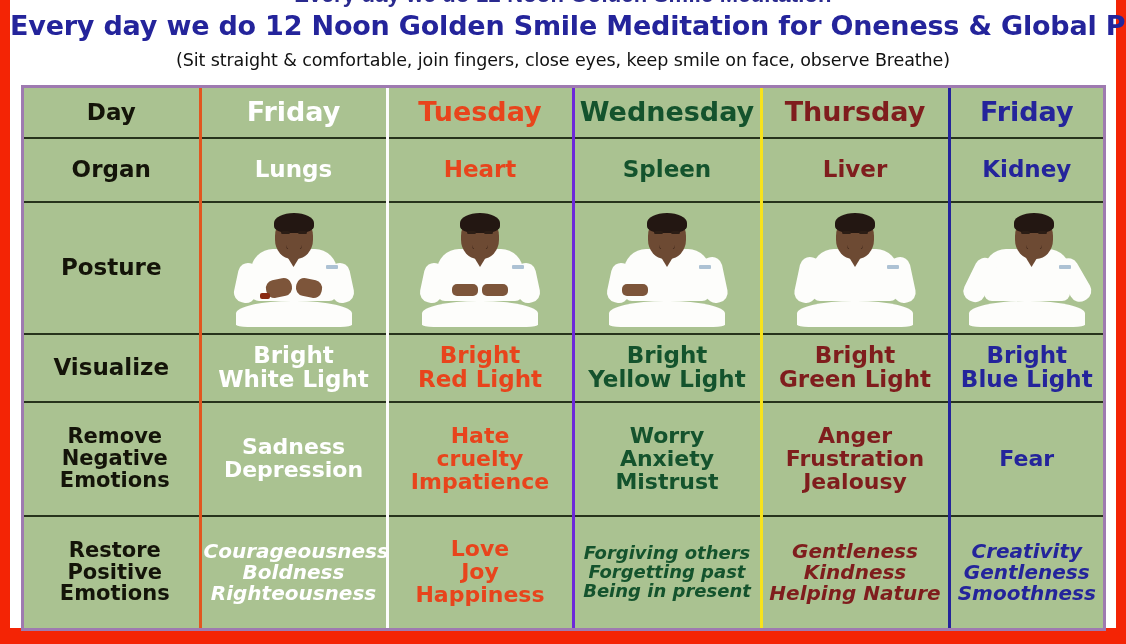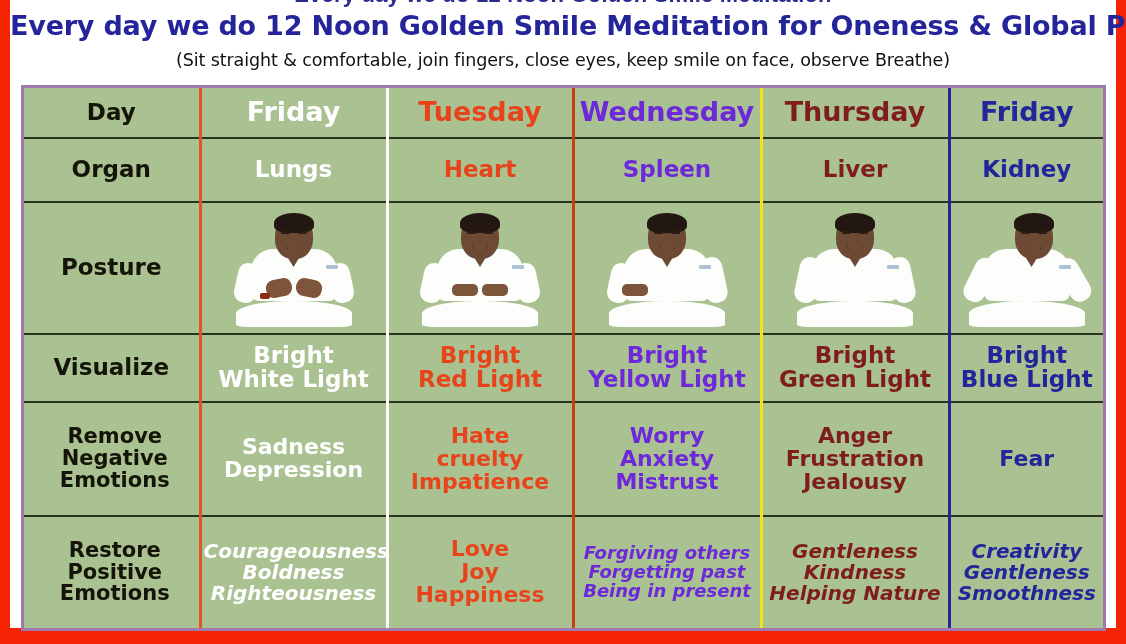--- a/index.html
+++ b/index.html
@@ -60,33 +60,33 @@
     font-weight:bold;
     line-height:1.04;
     overflow:hidden;
   }
   table.grid tr:first-child td{border-top:none;}
   table.grid tr:last-child td{border-bottom:none;}
 
   
   td.c0{border-right:3px solid #e2561f;}
   td.c1{border-right:3px solid #fdfdfd;}
-  td.c2{border-right:3px solid #c2410c;}
+  td.c2{border-right:3px solid #6d28d9;}
   td.c3{border-right:3px solid #f7e31b;}
   td.c4{border-right:3px solid #24249b;}
   td.c5{border-right:none;}
 
   
   .lbl{color:#141409;font-size:23px;font-weight:bold;}
   .lbl.small{font-size:21px;padding-left:9px;}
 
   
   .mon{color:#ffffff;}
   .tue{color:#e8441c;}
-  .wed{color:#6d28d9;}
+  .wed{color:#14532d;}
   .thu{color:#7f1d1d;}
   .fri{color:#24249b;}
 
   .d-head{font-size:27px;}
   .d-organ{font-size:23px;}
   .d-vis{font-size:23px;}
   .d-elem{font-size:23px;}
   .d-neg{font-size:22px;}
   .d-pos{font-size:20px;font-style:italic;}
   .d-pos.tight{font-size:18px;}

